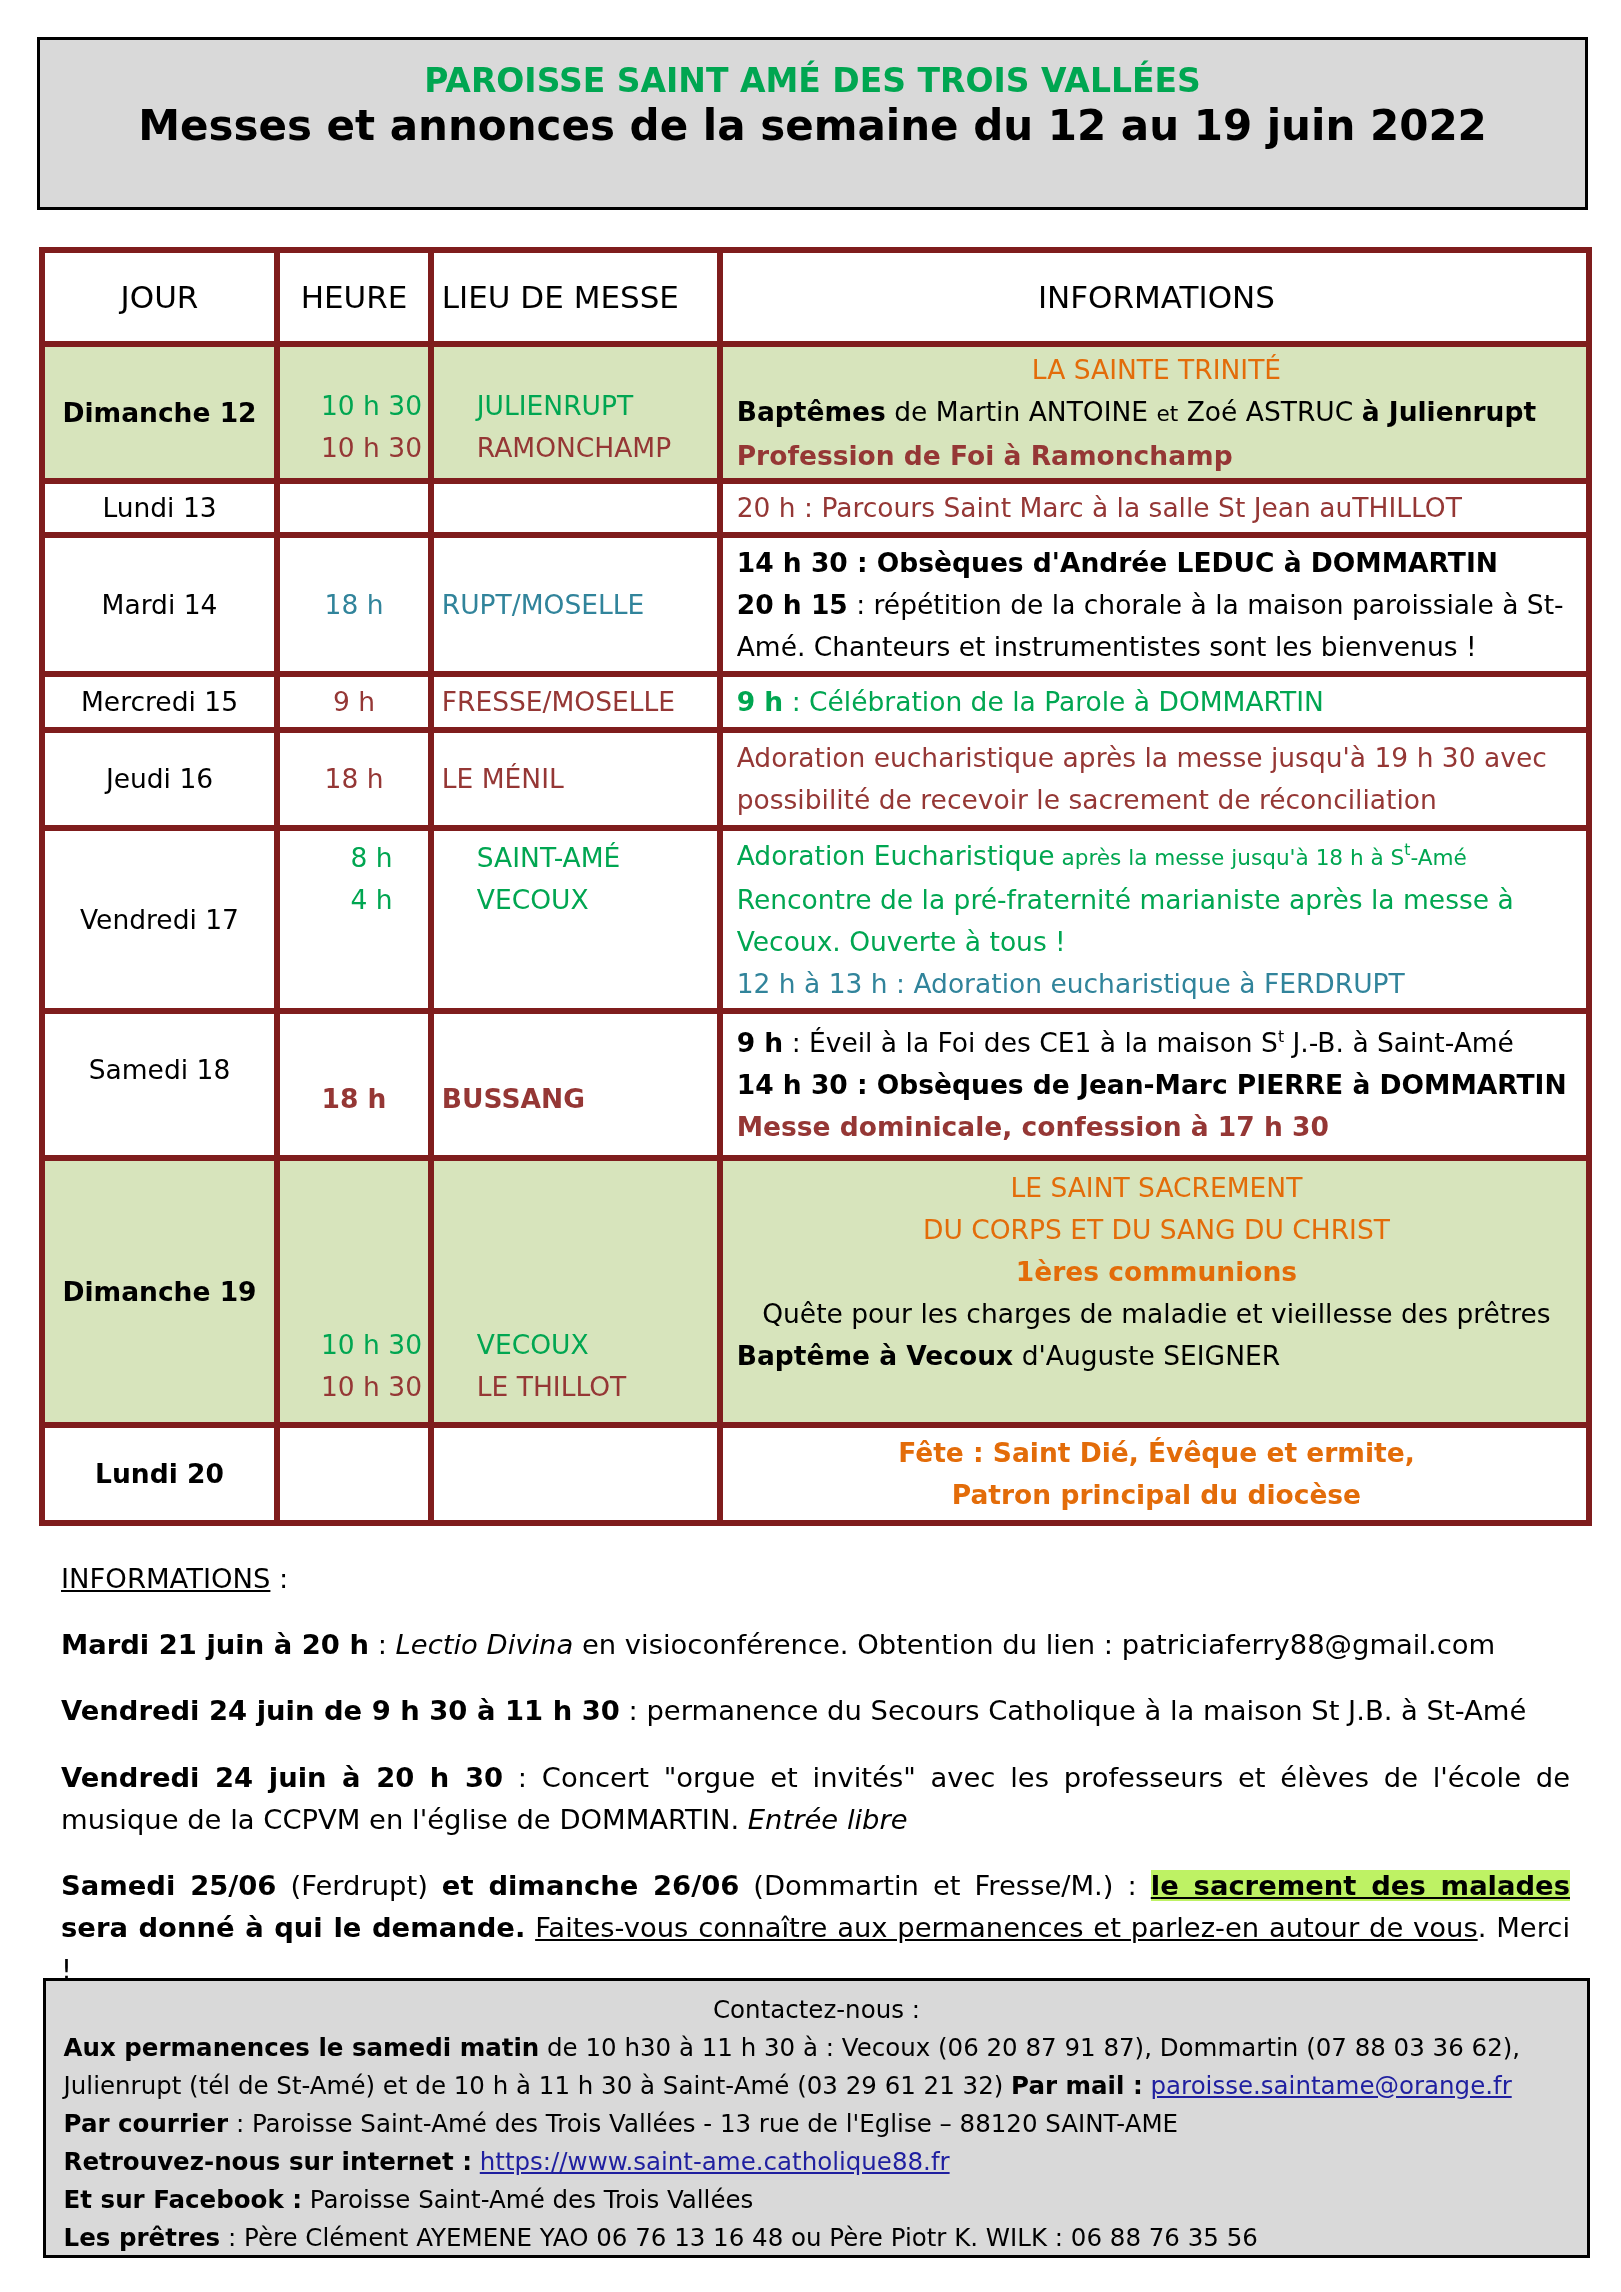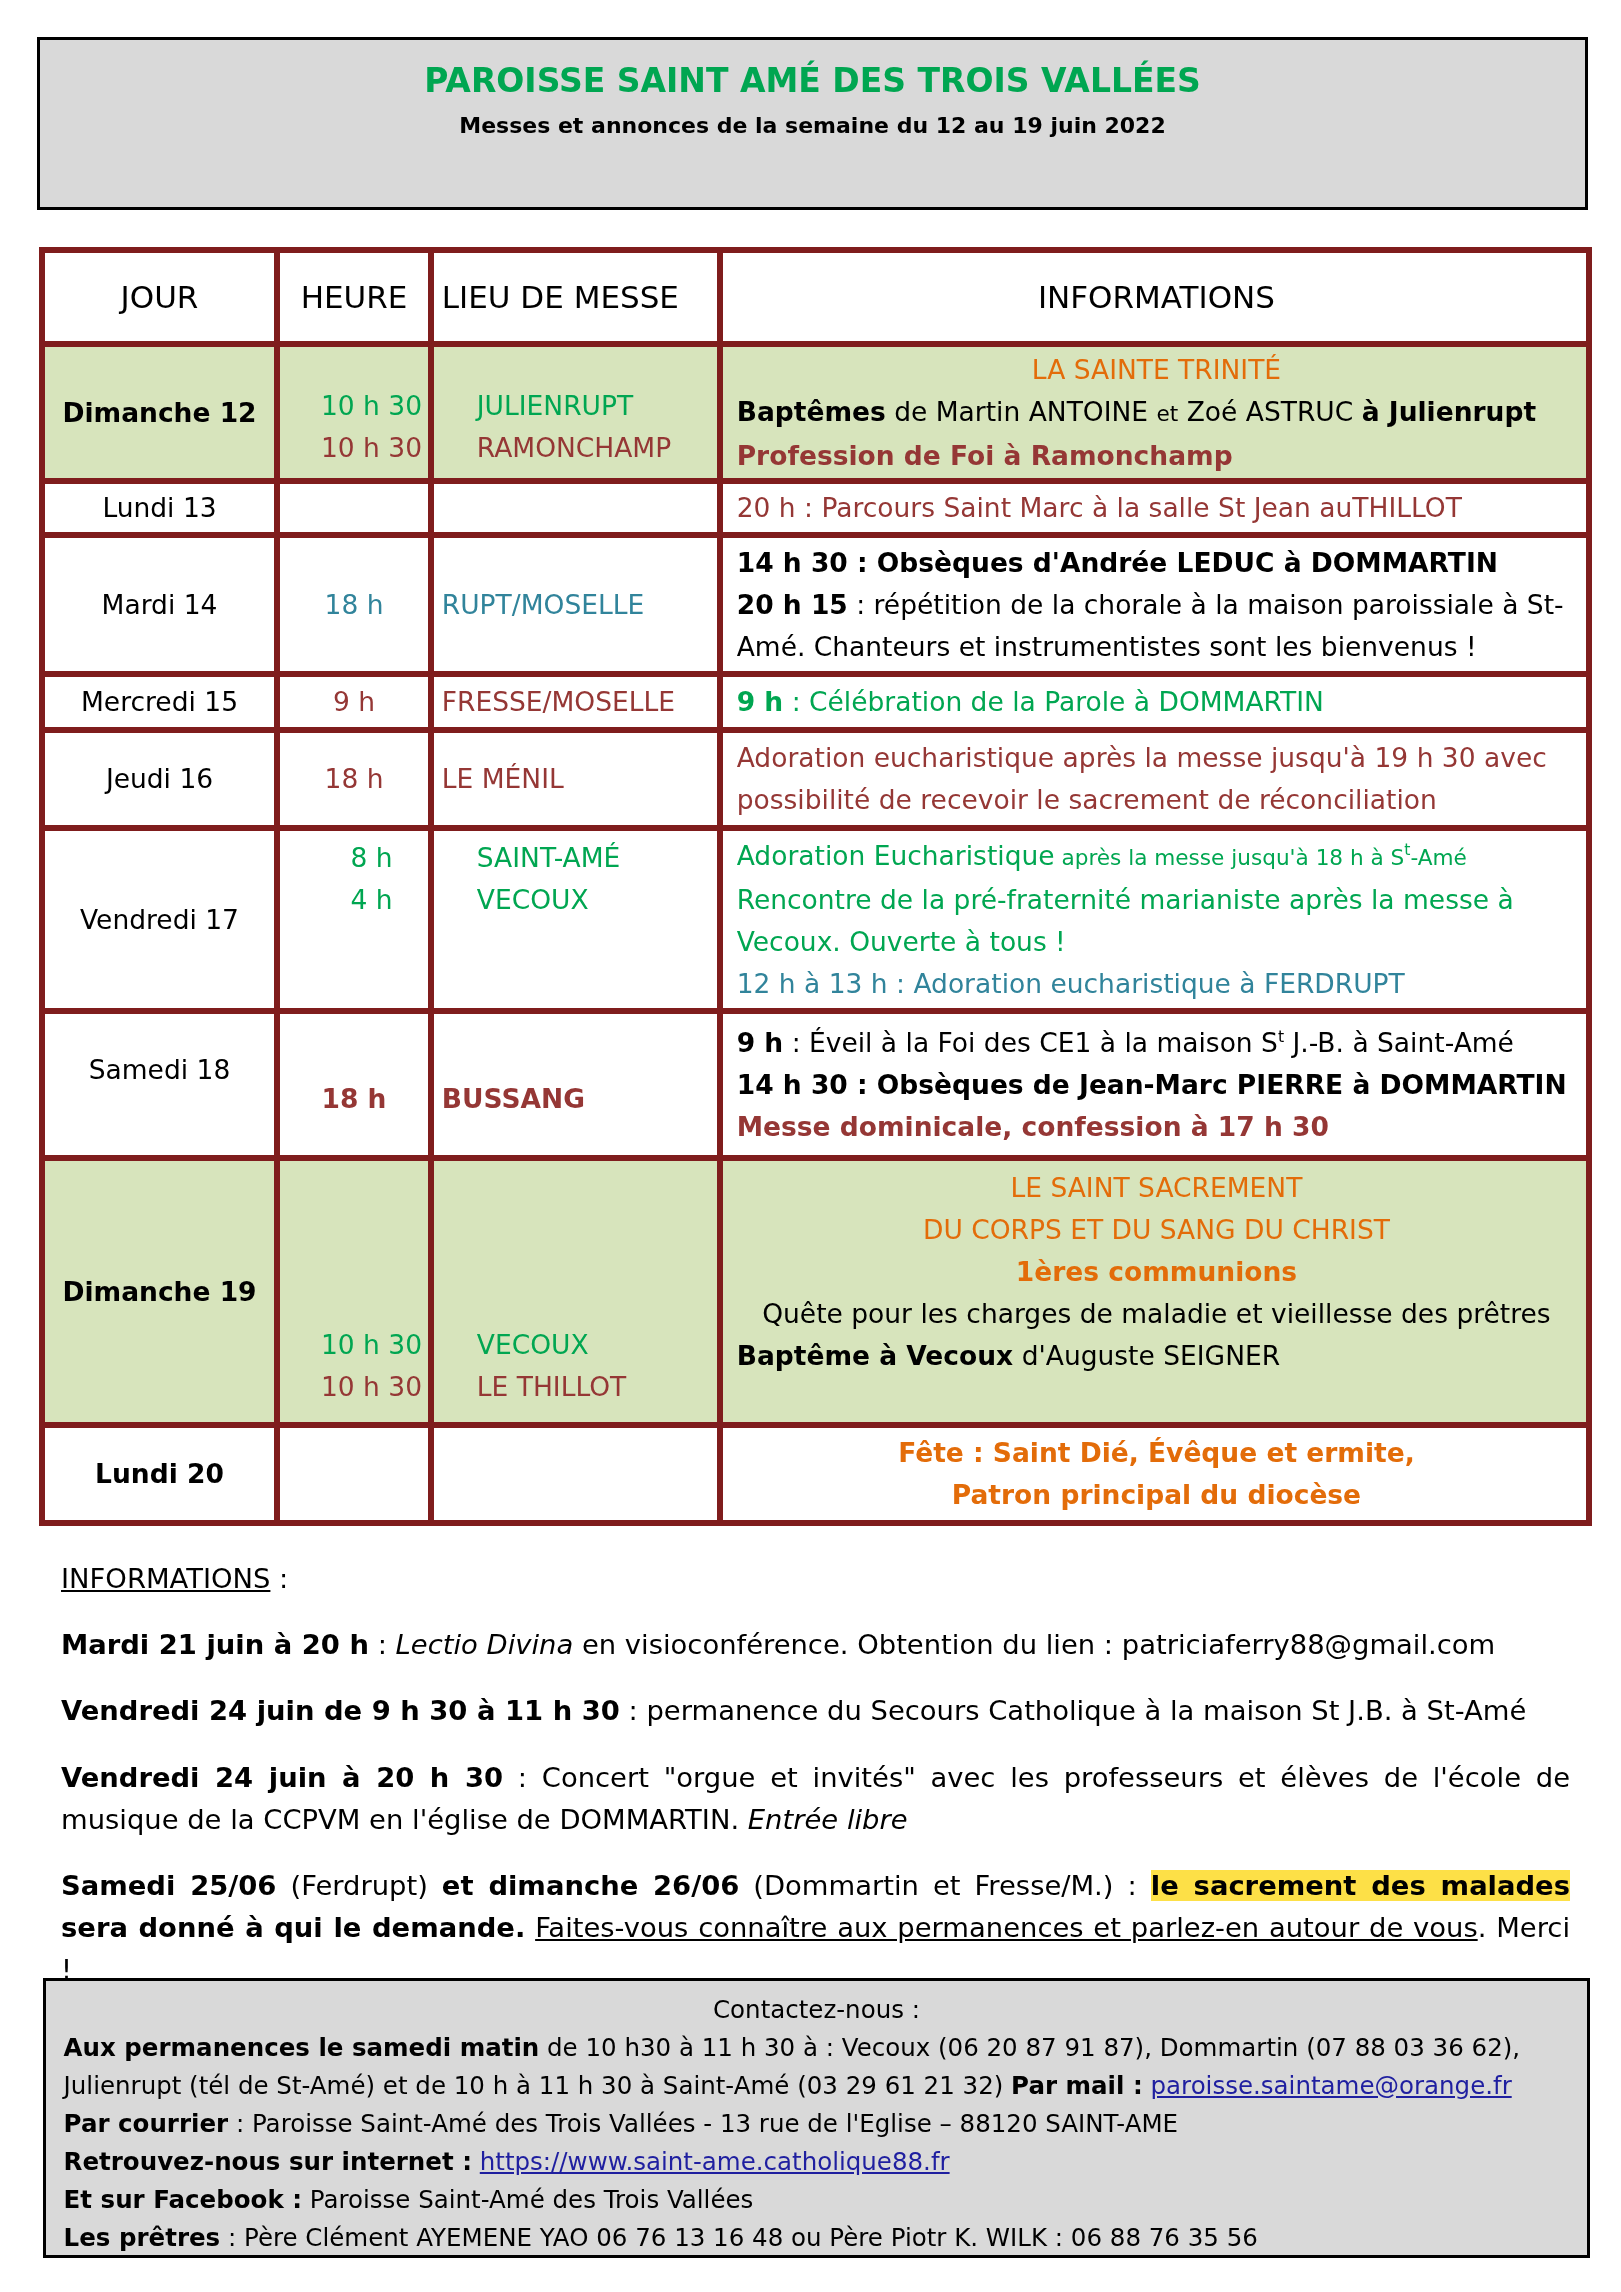--- a/index.html
+++ b/index.html
@@ -16,21 +16,21 @@
     .u { text-decoration: underline; }
 
     
     .header {
       position: absolute; left: 37px; top: 37px; width: 1551px; height: 173px;
       background: #d9d9d9; border: 3.9px solid #000;
       text-align: center; padding-top: 17.6px;
     }
     .header .l1 { font-size: 33px; line-height: 45px; font-weight: bold; }
     .header .l2 { font-size: 33px; line-height: 51px; font-weight: bold; }
-    .header .l3 { font-size: 22px; line-height: 45px; font-weight: bold; }
+    .header .l3 { font-size: 42px; line-height: 45px; font-weight: bold; }
 
     
     .schedule {
       position: absolute; left: 39px; top: 247px; width: 1553px;
       border-collapse: collapse; table-layout: fixed;
     }
     .schedule td, .schedule th {
       border: 6px solid #7f1d1d; vertical-align: middle;
       font-size: 26.5px; line-height: 42px;
     }
@@ -45,21 +45,21 @@
     .schedule td.top { vertical-align: top; padding-top: 5.9px; }
     .schedule td.bottom { vertical-align: bottom; padding-bottom: 13.7px; }
 
     .small { font-size: 21.6px; }
     sup { font-size: 15.7px; vertical-align: super; line-height: 0; }
 
     
     .infos { position: absolute; left: 61px; top: 1558px; width: 1509px; font-size: 27.4px; line-height: 42px; }
     .infos .title { margin-bottom: 23.5px; }
     .infos p { margin-bottom: 24.5px; text-align: justify; }
-    .hl { background: #fde047; }
+    .hl { background: #bef264; text-decoration: underline; }
 
     
     .contact {
       position: absolute; left: 43px; top: 1978px; width: 1547px; height: 280px;
       background: #d9d9d9; border: 3.9px solid #000;
       padding: 9.8px 17.6px 0 17.6px; font-size: 24.5px; line-height: 38px;
     }
     .contact .center { text-align: center; }
     .contact a { color: #1f1fa0; text-decoration: underline; }
   </style>

